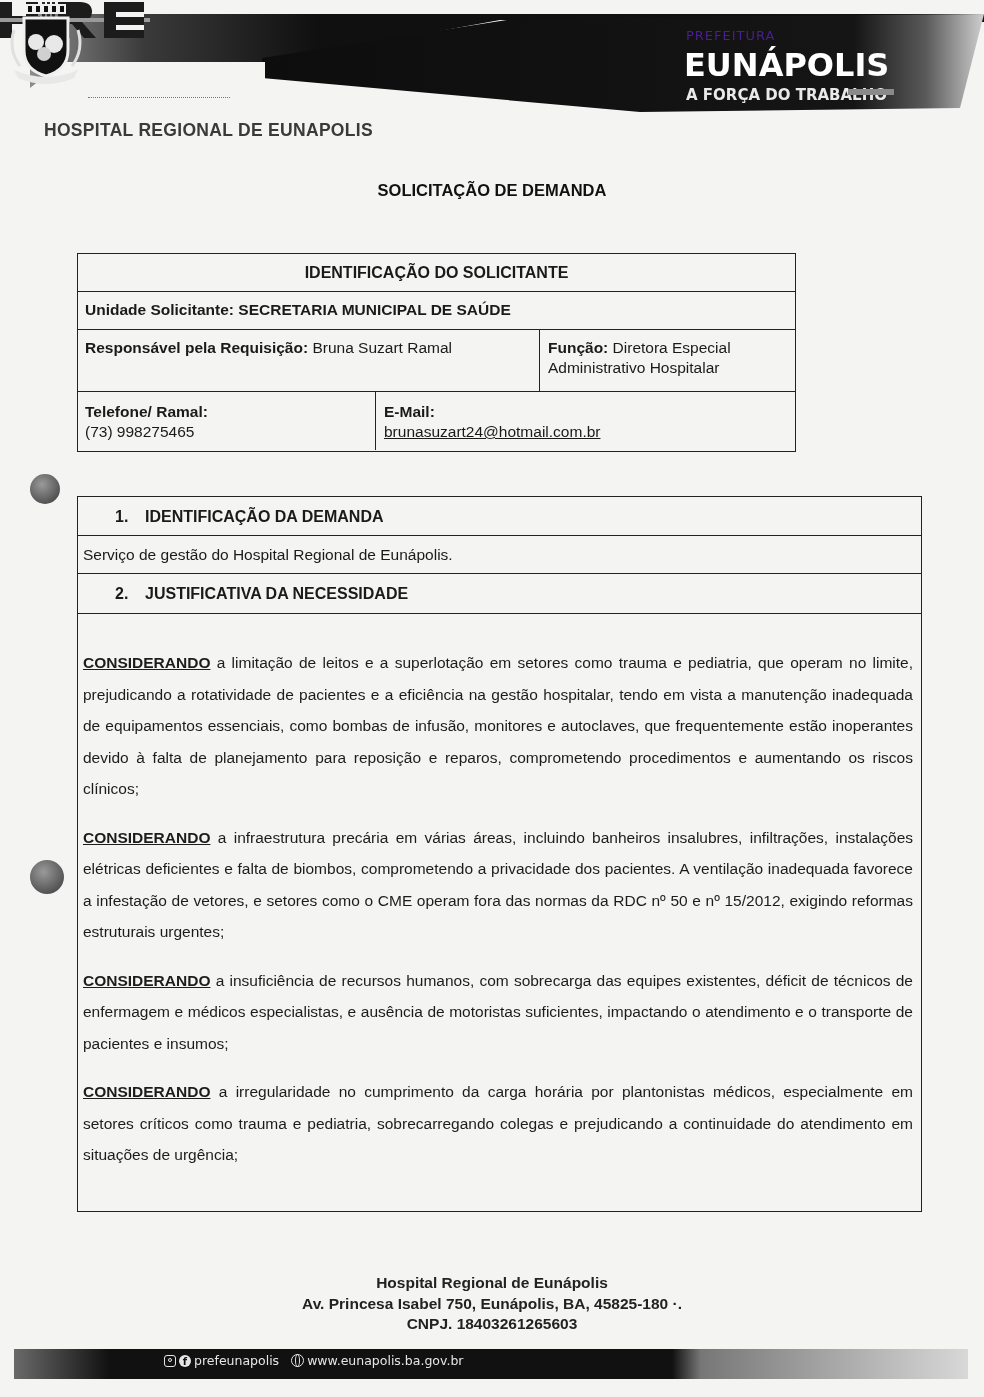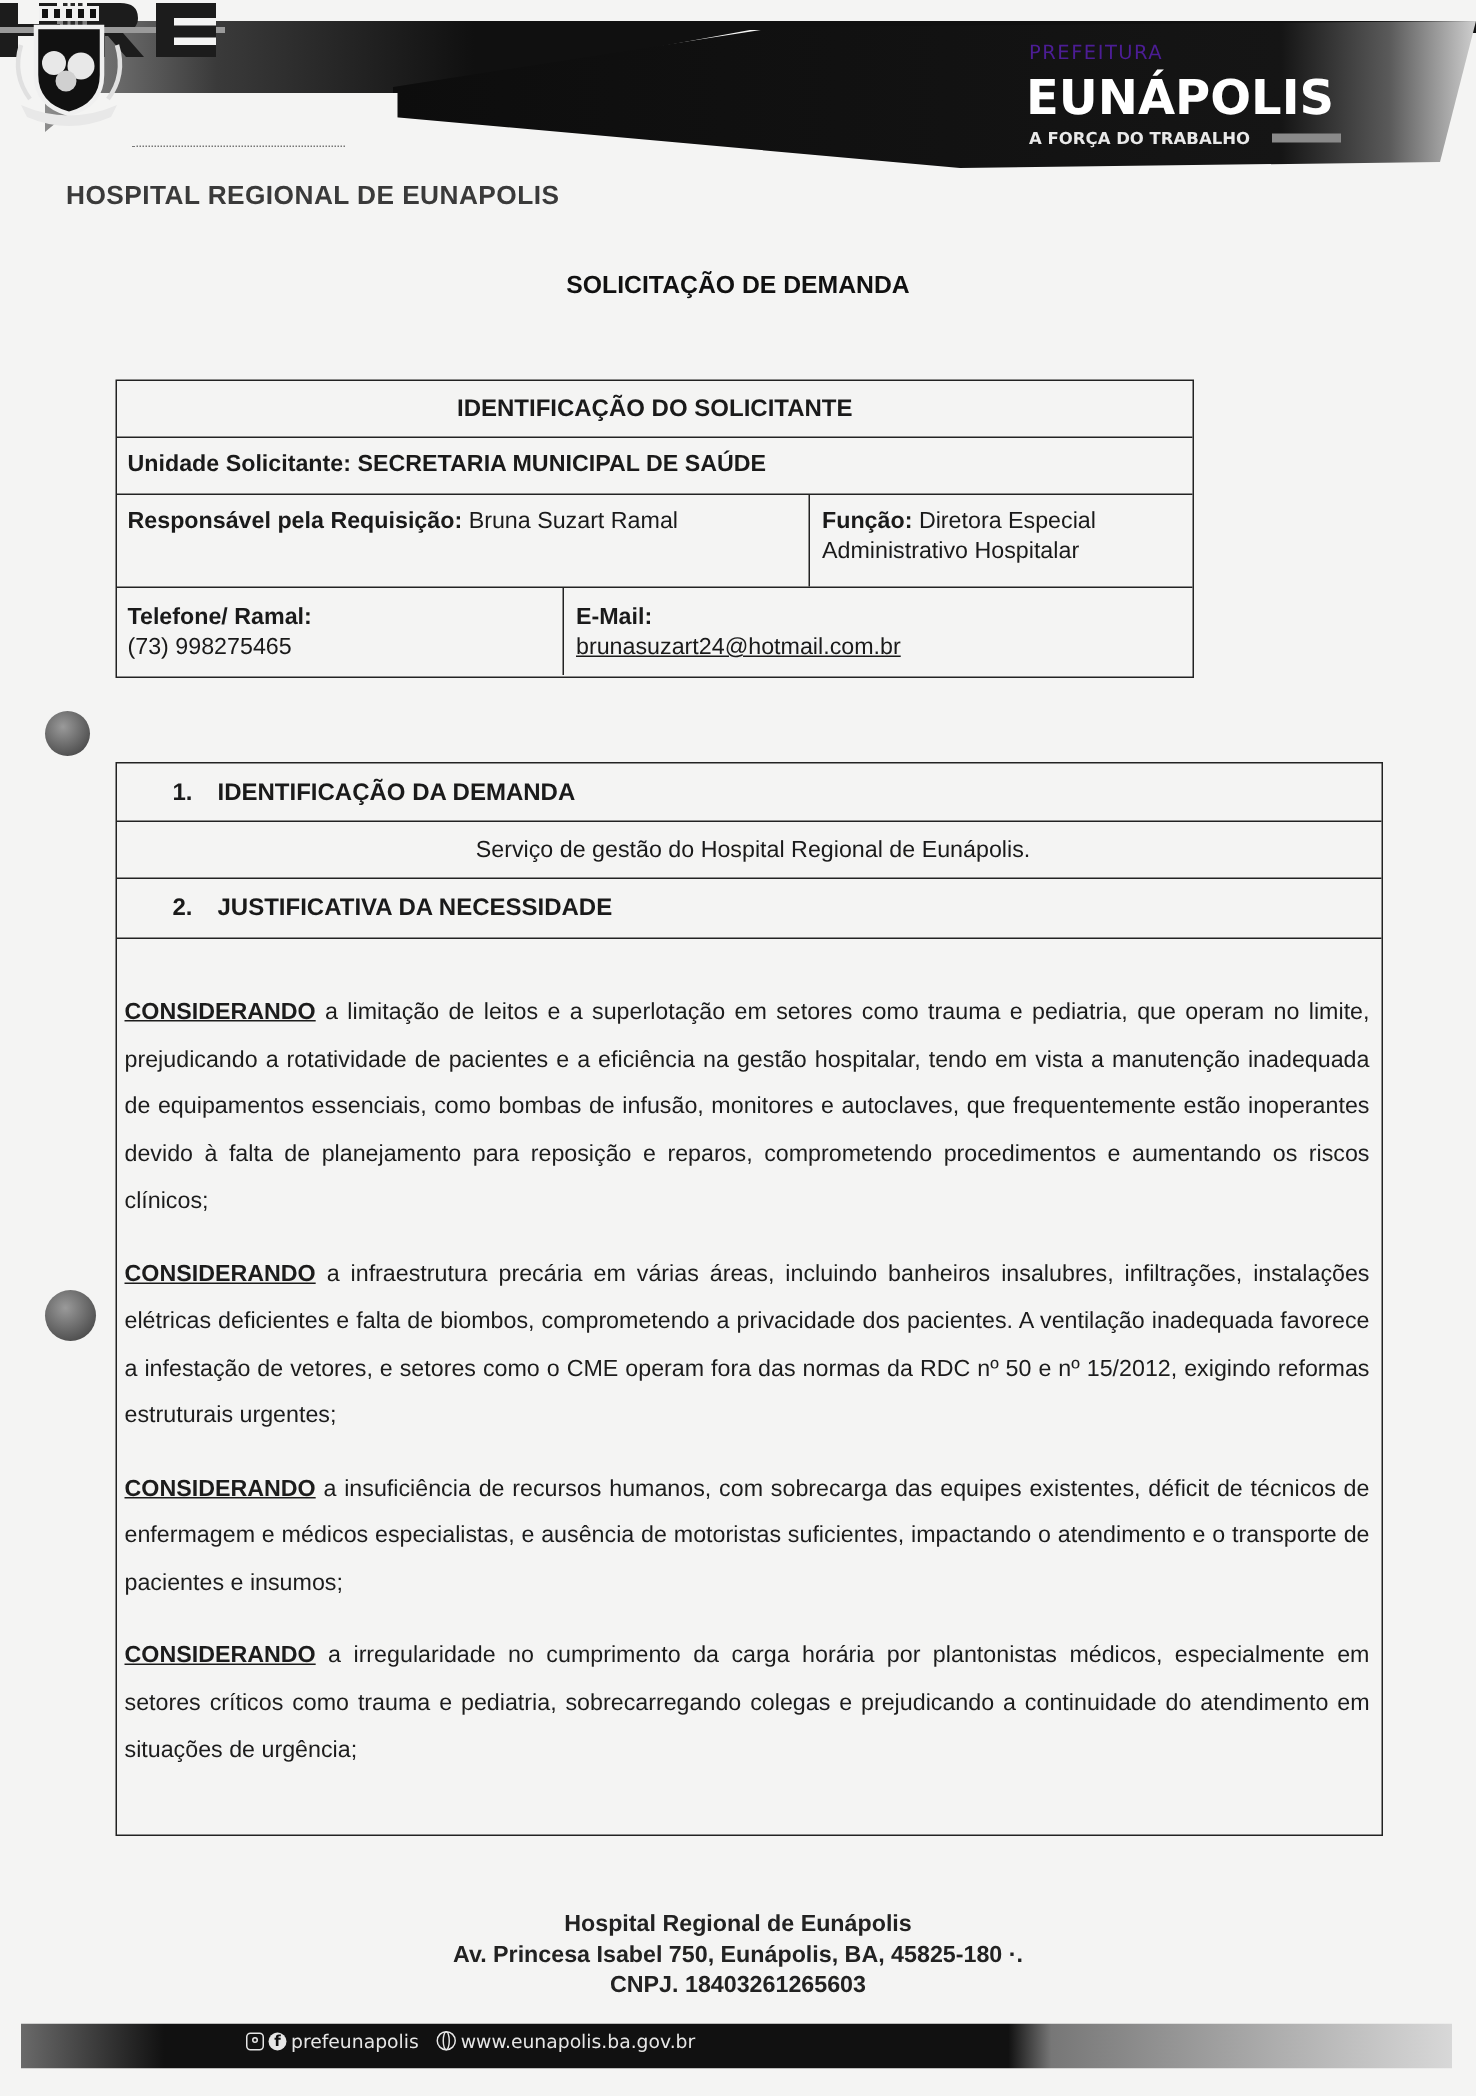--- a/index.html
+++ b/index.html
@@ -26,21 +26,21 @@
   }
   .pref-small {
     position: absolute; left: 686px; top: 28px; font-size: 13px; letter-spacing: 1px;
     color: #4c1d95; font-family: "DejaVu Sans", sans-serif; font-weight: normal;
   }
   .pref-big {
     position: absolute; left: 684px; top: 46px; font-size: 32px; font-weight: bold;
     color: #ffffff; font-family: "DejaVu Sans", sans-serif; letter-spacing: 0px;
   }
   .pref-slogan {
-    position: absolute; left: 686px; top: 86px; font-size: 11px; font-weight: bold;
+    position: absolute; left: 686px; top: 86px; font-size: 15px; font-weight: bold;
     color: #e9e9e9; font-family: "DejaVu Sans", sans-serif;
   }
   .pref-slogan-bar {
     position: absolute; left: 848px; top: 89px; width: 46px; height: 6px; background: #8a8a8a;
   }
   .hospital-name {
     position: absolute; left: 44px; top: 120px; font-size: 17.5px; font-weight: bold;
     color: #3a3a3a; letter-spacing: 0.3px;
   }
   .doc-title {
@@ -60,29 +60,29 @@
   .id-row.r4 { top: 138px; height: 58px; border-bottom: none; }
   .id-head { text-align: center; font-weight: bold; font-size: 16px; line-height: 38px; }
   .cell { position: absolute; top: 0; bottom: 0; box-sizing: border-box; padding: 8px 7px; font-size: 15.5px; line-height: 20px; }
   .cell b { font-weight: bold; }
   .vline { position: absolute; top: 0; bottom: 0; border-left: 1.5px solid #222; }
   .email { text-decoration: underline; }
 
   
   .demand {
     position: absolute; left: 77px; top: 496px; width: 845px; height: 716px;
-    border: 1.5px solid #222; box-sizing: border-box; margin-top: 12px;
+    border: 1.5px solid #222; box-sizing: border-box;
   }
   .d-row { position: absolute; left: 0; right: 0; border-bottom: 1.5px solid #222; box-sizing: border-box; }
   .d-row.h1 { top: 0; height: 39px; }
   .d-row.s1 { top: 39px; height: 38px; }
   .d-row.h2 { top: 77px; height: 40px; }
   .sec-head { font-weight: bold; font-size: 16px; line-height: 39px; padding-left: 37px; }
   .sec-head .num { display: inline-block; width: 30px; }
-  .sec-text { font-size: 15.5px; line-height: 38px; padding-left: 5px; text-align: center; }
+  .sec-text { font-size: 15.5px; line-height: 38px; padding-left: 5px; }
   .just-body {
     position: absolute; left: 5px; right: 8px; top: 150px;
     font-size: 15.5px; line-height: 31.5px; text-align: justify; color: #1c1c1c;
   }
   .just-body p { margin: 0 0 17px 0; }
   .just-body b { font-weight: bold; text-decoration: underline; }
 
   
   .hole { position: absolute; width: 30px; height: 30px; border-radius: 50%;
     background: radial-gradient(circle at 40% 35%, #9a9a9a, #555 70%, #333); }

